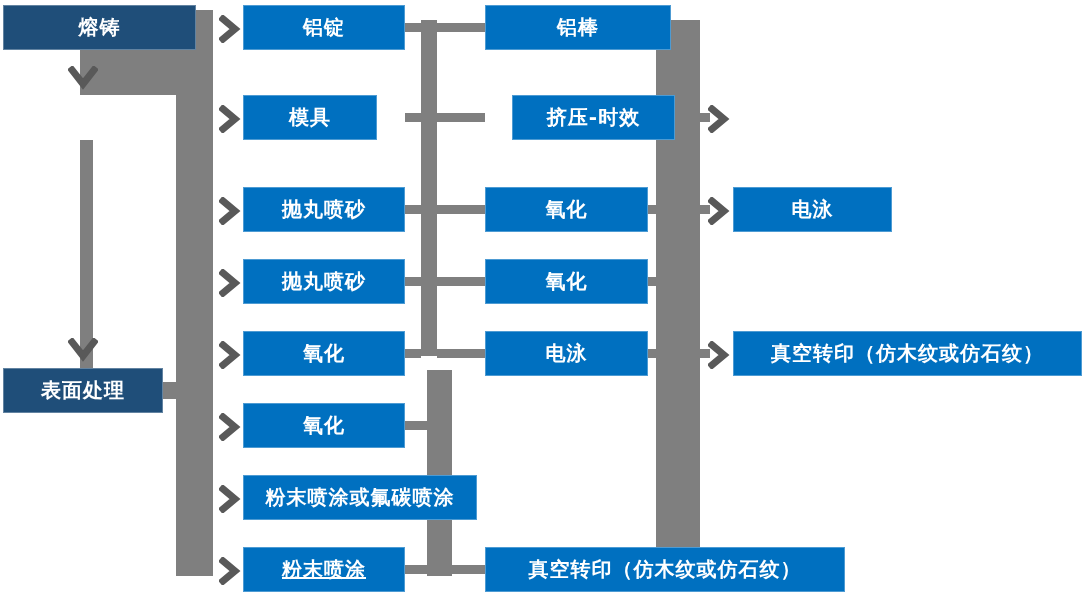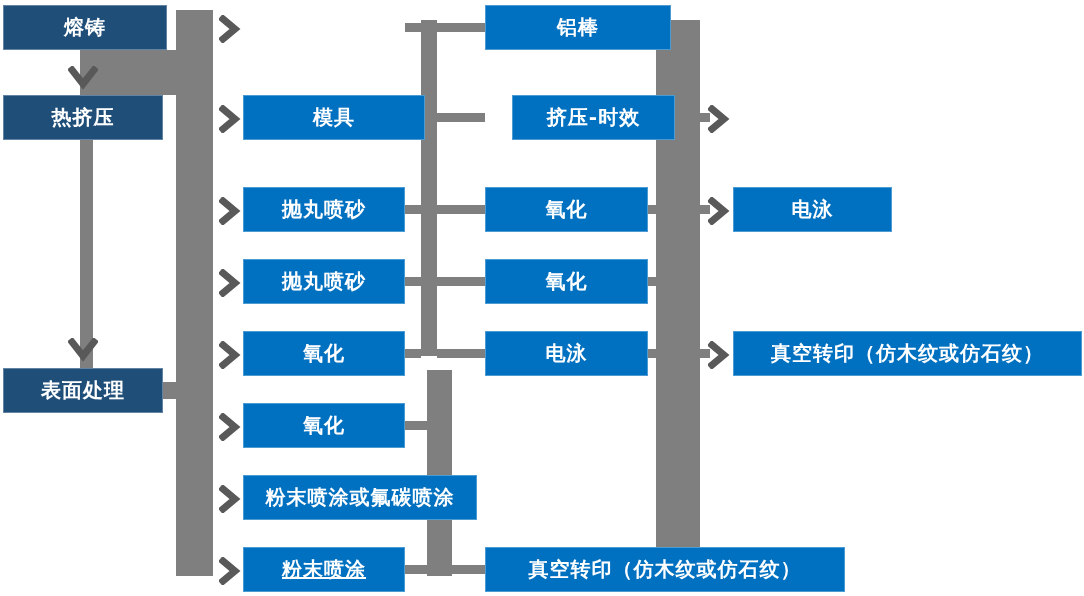--- a/index.html
+++ b/index.html
@@ -96,25 +96,25 @@
   <svg class="chev" style="left:708px;top:105px;" width="22" height="28" viewBox="0 0 22 28">
       <polyline points="4,4 16,14 4,24"></polyline>
     </svg>
   <svg class="chev" style="left:708px;top:197px;" width="22" height="28" viewBox="0 0 22 28">
       <polyline points="4,4 16,14 4,24"></polyline>
     </svg>
   <svg class="chev" style="left:708px;top:341px;" width="22" height="28" viewBox="0 0 22 28">
       <polyline points="4,4 16,14 4,24"></polyline>
     </svg>
 
-  <div class="box dark" style="left:3px;top:5px;width:164px;">熔铸</div>
-  <div class="box dark" style="left:3px;top:95px;width:160px;">热挤压</div>
+  <div class="box dark" style="left:3px;top:5px;width:193px;">熔铸</div>
   <div class="box dark" style="left:3px;top:368px;width:160px;">表面处理</div>
 
-  <div class="box blue" style="left:243px;top:95px;width:182px;">模具</div>
+  <div class="box blue" style="left:243px;top:5px;width:162px;">铝锭</div>
+  <div class="box blue" style="left:243px;top:95px;width:134px;">模具</div>
   <div class="box blue" style="left:243px;top:187px;width:162px;">抛丸喷砂</div>
   <div class="box blue" style="left:243px;top:259px;width:162px;">抛丸喷砂</div>
   <div class="box blue" style="left:243px;top:331px;width:162px;">氧化</div>
   <div class="box blue" style="left:243px;top:403px;width:162px;">氧化</div>
   <div class="box blue" style="left:243px;top:475px;width:234px;">粉末喷涂或氟碳喷涂</div>
   <div class="box blue" style="left:243px;top:547px;width:162px;text-decoration:underline;">粉末喷涂</div>
 
   <div class="box blue" style="left:485px;top:5px;width:186px;">铝棒</div>
   <div class="box blue" style="left:512px;top:95px;width:163px;">挤压-时效</div>
   <div class="box blue" style="left:485px;top:187px;width:163px;">氧化</div>

